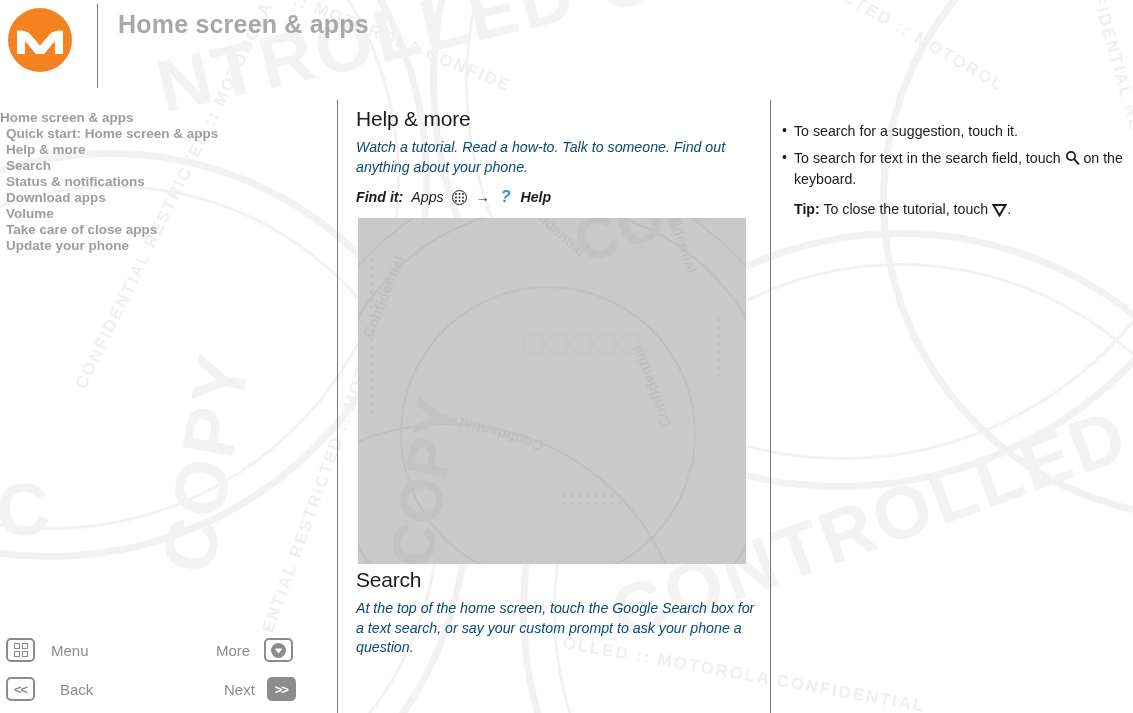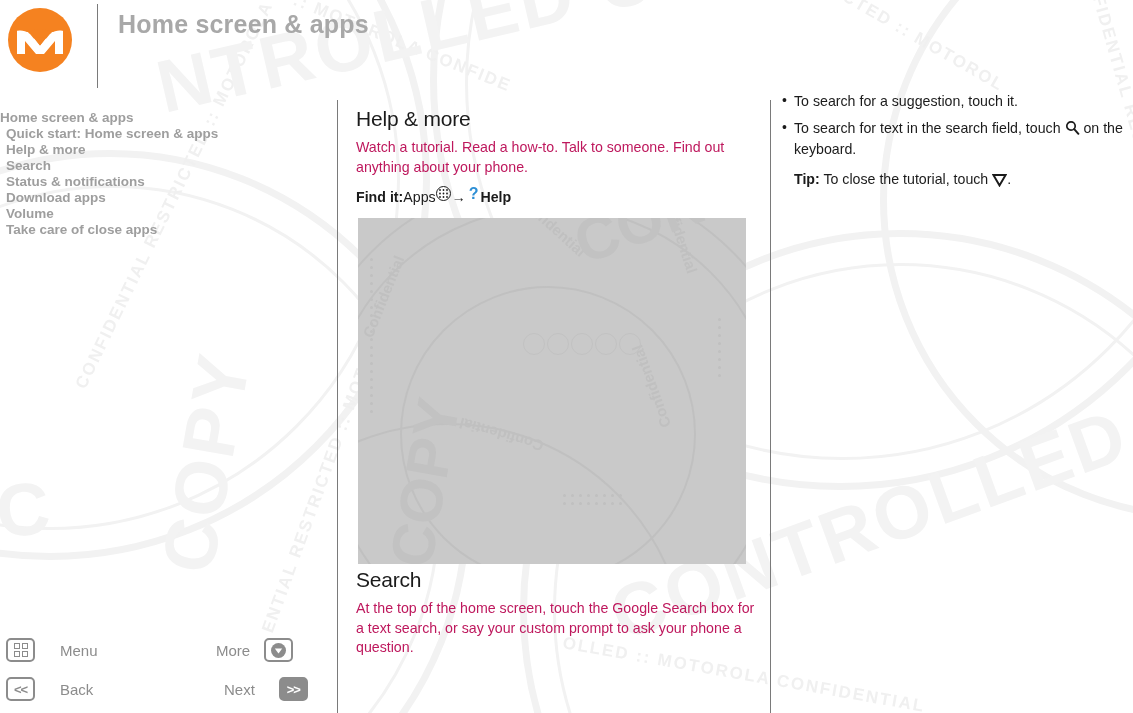--- a/index.html
+++ b/index.html
@@ -77,24 +77,25 @@
   #divider-mid   { left: 337px; }
   #divider-right { left: 770px; }
 
   
   .mid { position: absolute; left: 356px; top: 107px; width: 400px; z-index: 3; }
   h2.sec-title {
     font-size: 21px; font-weight: normal; color: #1b1b1b;
     letter-spacing: -.2px; margin-bottom: 7px;
   }
   p.body {
-    font-size: 14.2px; color: #be185d; line-height: 19.5px;
+    font-size: 14.2px; color: #0c4a6e; line-height: 19.5px;
     margin-bottom: 9px;
-  }
-  .findit { font-size: 14.2px; color: #1b1b1b; line-height: 22px; display:flex; align-items:flex-start; gap:0; flex-wrap:wrap;}
+    font-style: italic;
+  }
+  .findit { font-size: 14.2px; color: #1b1b1b; line-height: 22px; display:flex; align-items:center; gap:8px; flex-wrap:wrap;font-style:italic;}
   .findit b { font-weight: bold; }
 
   .apps-icon {
     display: inline-flex; align-items:center; justify-content:center;
     width: 15px; height: 15px; border: 1.3px solid #1b1b1b; border-radius: 50%;
     vertical-align: middle;
   }
   .apps-icon svg { display:block; }
   .arrow-glyph { font-size: 14px; color:#1b1b1b; padding: 0 1px; }
   .help-icon {
@@ -122,21 +123,21 @@
   .dotrow i { display:block; width:3px; height:3px; background:#c0c0c0; border-radius:50%; }
   .beads { position:absolute; display:flex; gap:2px; }
   .beads span {
     width: 22px; height: 22px; border-radius: 50%;
     border: 1.5px solid #c2c2c2;
   }
 
   .mid-lower { position: absolute; left: 356px; top: 568px; width: 400px; z-index: 3; }
 
   
-  .right { position: absolute; left: 782px; top: 92px; width: 352px; z-index: 3; }
+  .right { position: absolute; left: 782px; top: 122px; width: 352px; z-index: 3; }
   ul.bullets { list-style: none; }
   ul.bullets li {
     position: relative; padding-left: 12px;
     font-size: 14.2px; color: #1b1b1b; line-height: 19.5px;
     margin-bottom: 7px;
   }
   ul.bullets li::before {
     content: "•"; position: absolute; left: 0; top: -1px; font-size: 14px;
   }
   .tip { font-size: 14.2px; color:#1b1b1b; line-height:19.5px; padding-left: 12px; margin-top: 10px; }
@@ -212,20 +213,21 @@
 
   <nav class="toc">
     <div class="toc-item lvl0">Home screen &amp; apps</div>
     <div class="toc-item lvl1">Quick start: Home screen &amp; apps</div>
     <div class="toc-item lvl1">Help &amp; more</div>
     <div class="toc-item lvl1">Search</div>
     <div class="toc-item lvl1">Status &amp; notifications</div>
     <div class="toc-item lvl1">Download apps</div>
     <div class="toc-item lvl1">Volume</div>
     <div class="toc-item lvl1">Take care of close apps</div>
+    <div class="toc-item lvl1">Update your phone</div>
   </nav>
 
   <section class="mid">
     <h2 class="sec-title">Help &amp; more</h2>
     <p class="body">Watch a tutorial. Read a how-to. Talk to someone. Find out anything about your phone.</p>
     <div class="findit">
       <b>Find it:</b>
       <span>Apps</span>
       <span class="apps-icon">
         <svg width="11" height="11" viewBox="0 0 11 11">
@@ -350,41 +352,41 @@
 
     <div class="nav-row" style="left:6px; top:11px;">
       <div class="nav-btn outline">
         <span class="grid-icon">
             <i></i>
             <i></i>
             <i></i>
             <i></i>
           </span>
       </div>
-      <span class="nav-label" style="margin-left:25px;">Menu</span>
+      <span class="nav-label" style="margin-left:16px;">Menu</span>
     </div>
 
     <div class="nav-row" style="left:216px; top:11px;">
       <span class="nav-label" style="margin-right:14px;">More</span>
       <div class="nav-btn outline">
         <svg width="17" height="17" viewBox="0 0 17 17">
             <circle cx="8.5" cy="8.5" r="7.5" fill="#8c8c8c"></circle>
             <path d="M4.8 6.5 L12.2 6.5 L8.5 11.4 Z" fill="#ffffff"></path>
           </svg>
       </div>
     </div>
 
     <div class="nav-row" style="left:6px; top:50px;">
       <div class="nav-btn outline">
         <span class="chev">&lt;&lt;</span>
       </div>
       <span class="nav-label" style="margin-left:25px;">Back</span>
     </div>
 
     <div class="nav-row" style="left:224px; top:50px;">
-      <span class="nav-label" style="margin-right:24px;">Next</span>
+      <span class="nav-label" style="margin-right:12px;">Next</span>
       <div class="nav-btn filled">
         <span class="chev white">&gt;&gt;</span>
       </div>
     </div>
   </div>
 
 </div>
 
 </body></html>

